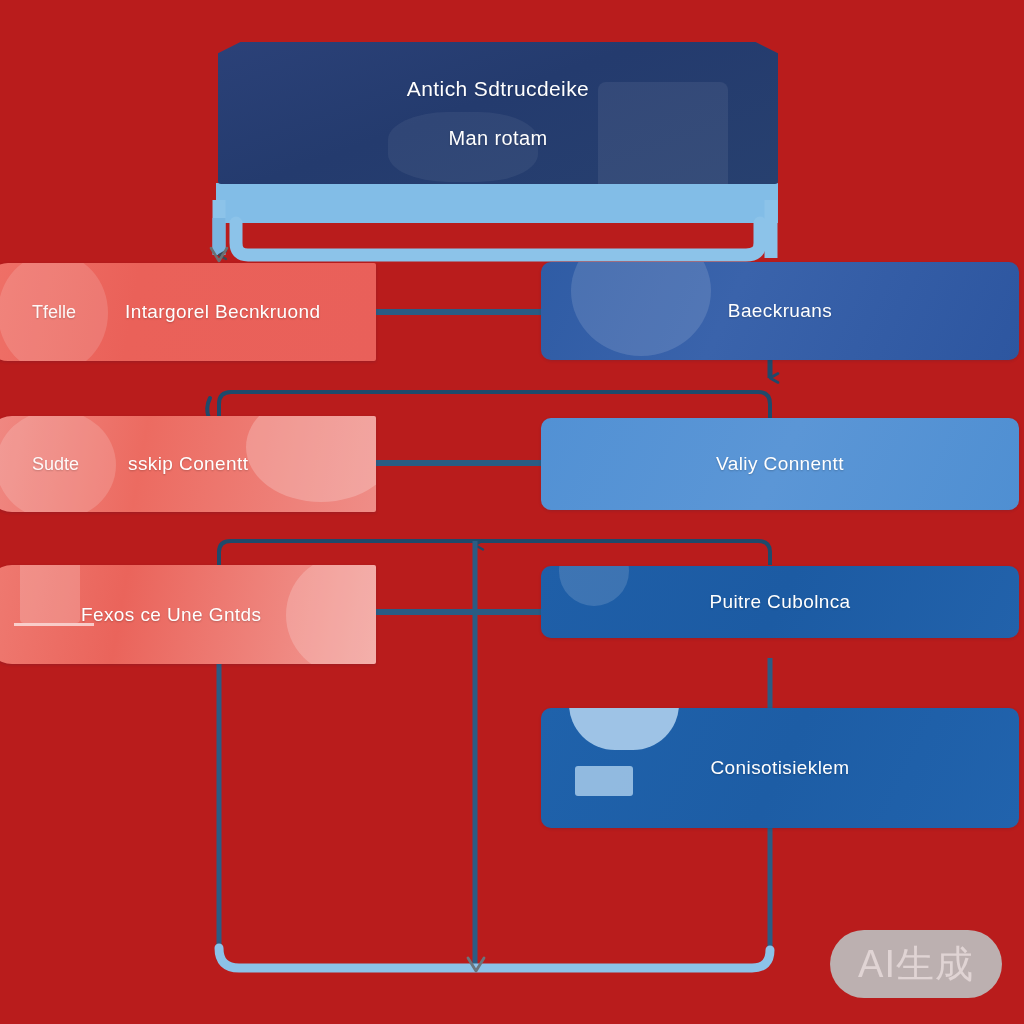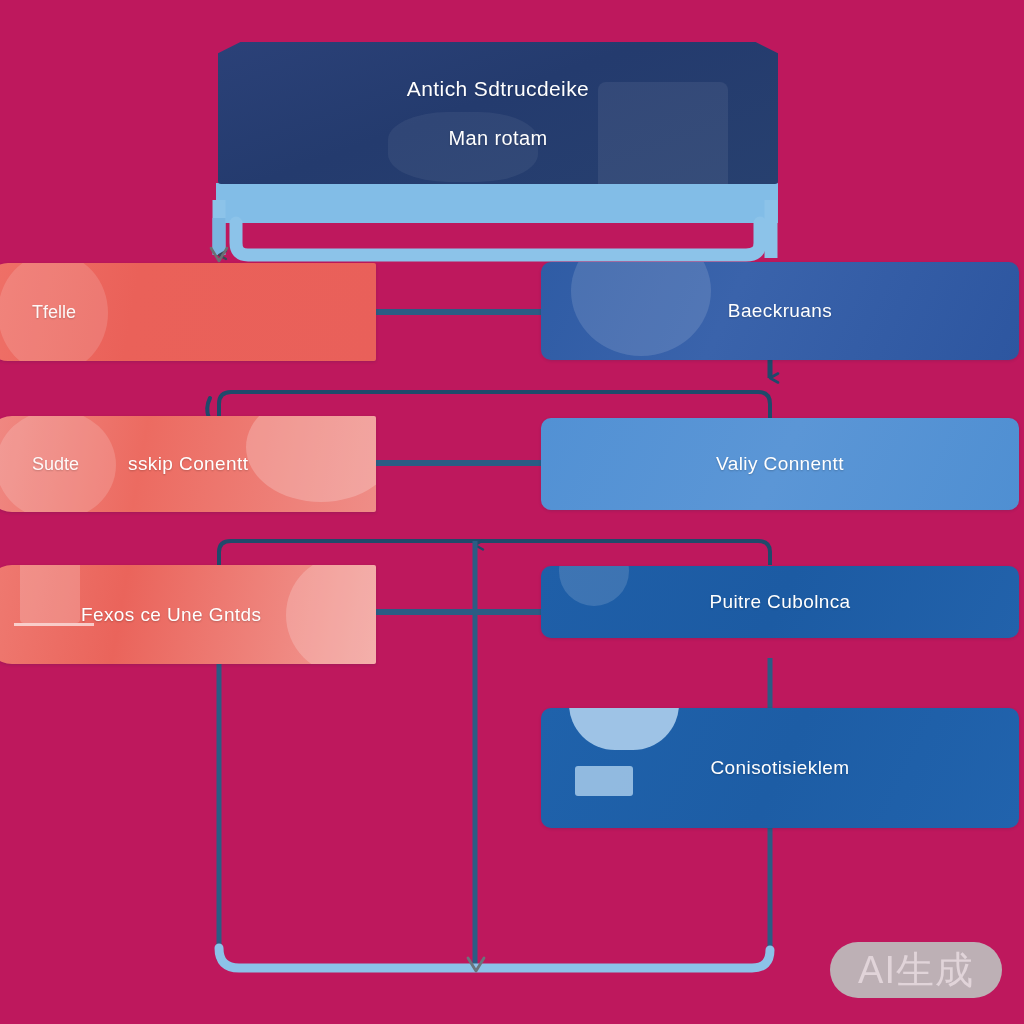--- a/index.html
+++ b/index.html
@@ -9,21 +9,21 @@
     height: 1024px;
     background: #fdfdfd;
     font-family: "Liberation Sans", sans-serif;
     overflow: hidden;
   }
 
   #canvas {
     position: relative;
     width: 1024px;
     height: 1024px;
-    background: #be185d;
+    background: #b91c1c;
     padding-left: 20px;
   }
 
   
   #wires {
     position: absolute;
     left: 0; top: 0;
     width: 1024px; height: 1024px;
     z-index: 1;
   }
@@ -133,21 +133,21 @@
     top: 708px; height: 120px;
     background: linear-gradient(115deg, #1f62ab 0%, #1d5da5 50%, #2163ad 100%);
   }
 
   
   #watermark {
     position: absolute;
     right: 22px;
     bottom: 26px;
     width: 172px;
-    height: 56px;
+    height: 68px;
     background: #bdbdbd;
     border-radius: 36px;
     display: flex;
     align-items: center;
     justify-content: center;
     z-index: 6;
     opacity: .92;
   }
   #watermark span {
     color: #e4e4e4;
@@ -228,20 +228,21 @@
          background:rgba(255,255,255,0.07); border-radius:8px;"></div>
     <div class="label" id="header-title">Antich Sdtrucdeike</div>
     <div class="label" id="header-sub">Man rotam</div>
   </div>
 
   <div class="node red" id="red-1">
     <div class="blob" style="left:12px; top:-10px; width:110px; height:120px;
          background:rgba(255,255,255,0.14); border-radius:50%;"></div>
     <div class="red-inner">
       <span class="red-tag">Tfelle</span>
+      <span class="label">Intargorel Becnkruond</span>
     </div>
   </div>
 
   <div class="node red" id="red-2">
     <div class="blob" style="left:10px; top:-6px; width:120px; height:110px;
          background:rgba(255,255,255,0.16); border-radius:50%;"></div>
     <div class="blob" style="left:260px; top:-24px; width:150px; height:110px;
          background:rgba(255,255,255,0.22); border-radius:50%;"></div>
     <div class="red-inner">
       <span class="red-tag">Sudte</span>

